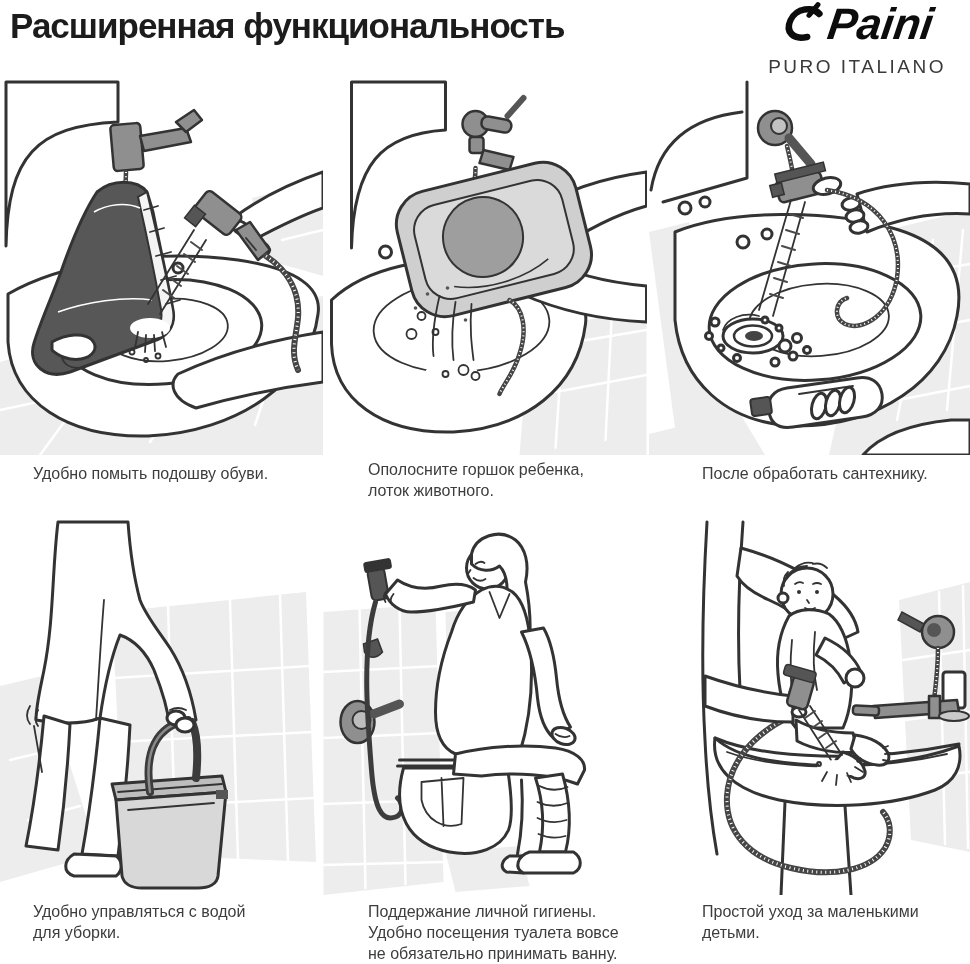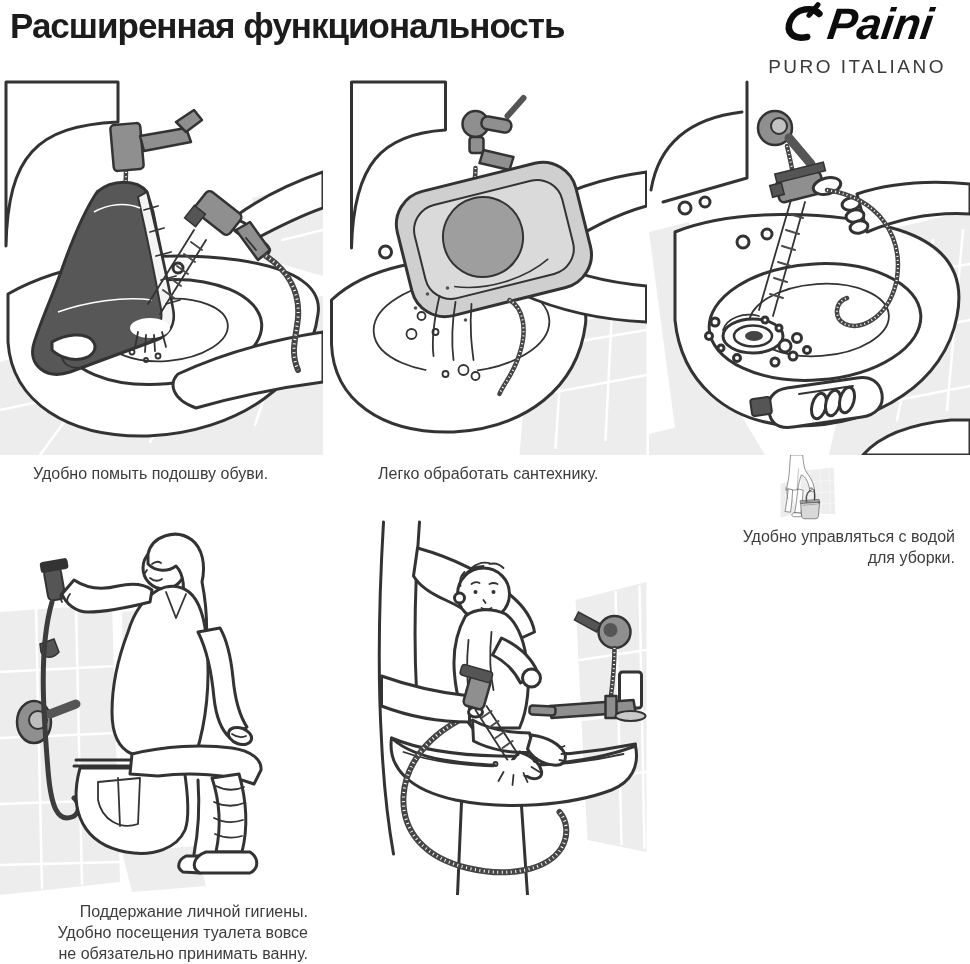--- a/index.html
+++ b/index.html
@@ -8,21 +8,21 @@
   .page-title{font-size:35px;font-weight:bold;color:#1c1c1c;margin:6px 0 0 0;letter-spacing:-1px;}
   .logo{display:flex;flex-direction:column;align-items:center;margin:2px 18px 0 0;}
   .logo-row{display:flex;align-items:flex-start;transform:skewX(-8deg);}
   .logo-brand{font-size:44px;font-weight:bold;font-style:italic;color:#0c0c0c;line-height:1;letter-spacing:0;}
   .logo-tag{font-size:19px;color:#3a3a3a;letter-spacing:2.5px;margin-top:10px;}
   .grid{display:grid;grid-template-columns:323px 324px 323px;grid-template-rows:375px 65px 375px 69px;}
   .art{display:block;width:100%;height:100%;}
   .caption{font-size:16px;color:#3d3d3d;line-height:1.3;margin:3px;padding:6px 12px 0 30px;white-space:pre-line;}
   .cap-c2{padding-left:42px;padding-top:2px;}
   .cap-c3{padding-left:52px;}
-  .cap-r2{padding-top:4px;text-align:right;}
+  .cap-r2{padding-top:4px;}
   
   svg .s{fill:none;stroke:#333;stroke-width:3;stroke-linecap:round;stroke-linejoin:round;}
   svg .s2{fill:none;stroke:#333;stroke-width:1.8;stroke-linecap:round;stroke-linejoin:round;}
   svg .white{fill:#fff;stroke:#333;stroke-width:3;stroke-linejoin:round;stroke-linecap:round;}
   svg .tile{fill:#ededed;}
   svg .grout{fill:none;stroke:#fff;stroke-width:2.5;stroke-linecap:round;}
   svg .g1{fill:#8f8f8f;stroke:#333;stroke-width:2.5;stroke-linejoin:round;}
   svg .g2{fill:#cfcfcf;stroke:#333;stroke-width:3;stroke-linejoin:round;}
   svg .g3{fill:#555;stroke:#333;stroke-width:1.5;}
   svg .dk{fill:#575757;stroke:#333;stroke-width:3;stroke-linejoin:round;}
@@ -237,21 +237,23 @@
       <path class="white" d="M122,332 C119,320 126,310 140,308 L210,298 C224,296 233,302 235,314 C237,326 229,335 215,337 L146,347 C132,349 124,344 122,332 Z"></path>
       <rect x="104" y="318" width="20" height="17" rx="3" fill="#555" stroke="#333" stroke-width="2" transform="rotate(-8 114 326)"></rect>
       <path class="s2" d="M152,314 L206,306"></path>
       <ellipse class="white" cx="172" cy="326" rx="7" ry="13" transform="rotate(15 172 326)"></ellipse>
       <ellipse class="white" cx="186" cy="323" rx="7" ry="13" transform="rotate(15 186 323)"></ellipse>
       <ellipse class="white" cx="200" cy="320" rx="7" ry="13" transform="rotate(15 200 320)"></ellipse>
     </g>
   </svg>
 
   <p class="caption">Удобно помыть подошву обуви.</p>
-  <p class="caption cap-c3">Легко обработать сантехнику.</p>
+  <p class="caption cap-c2">Ополосните горшок ребенка,
+лоток животного.</p>
+  <p class="caption cap-c3">После обработать сантехнику.</p>
 
   <svg class="art" viewBox="0 0 323 375">
     <g>
       <polygon class="tile" points="112,92 306,72 316,342 124,334"></polygon>
       <path class="grout" d="M168,86 L176,338 M230,80 L238,340 M280,75 L288,341 M114,158 L310,146 M117,222 L312,212 M120,288 L314,278"></path>
       <polygon class="tile" points="0,166 42,156 98,334 0,362"></polygon>
       <path class="grout" d="M10,240 L60,228 M28,300 L80,286"></path>
     </g>
     <g>
       <path class="white" d="M58,2 C52,50 54,100 44,150 C40,170 36,186 36,200 C60,204 84,204 100,198 C104,170 110,140 120,115 C134,120 146,132 154,150 C162,170 168,190 170,208 L196,200 C192,176 184,150 170,128 C158,110 146,96 140,80 C134,58 130,30 128,2 Z"></path>
@@ -388,14 +390,16 @@
       <rect class="g1" x="282" y="176" width="11" height="22"></rect>
       <ellipse cx="307" cy="196" rx="15" ry="5" fill="#c9c9c9" stroke="#333" stroke-width="2"></ellipse>
     </g>
   </svg>
 
   <p class="caption cap-r2">Удобно управляться с водой
 для уборки.</p>
   <p class="caption cap-c2 cap-r2">Поддержание личной гигиены.
 Удобно посещения туалета вовсе
 не обязательно принимать ванну.</p>
+  <p class="caption cap-c3 cap-r2">Простой уход за маленькими
+детьми.</p>
 
 </div>
 
 </body></html>

